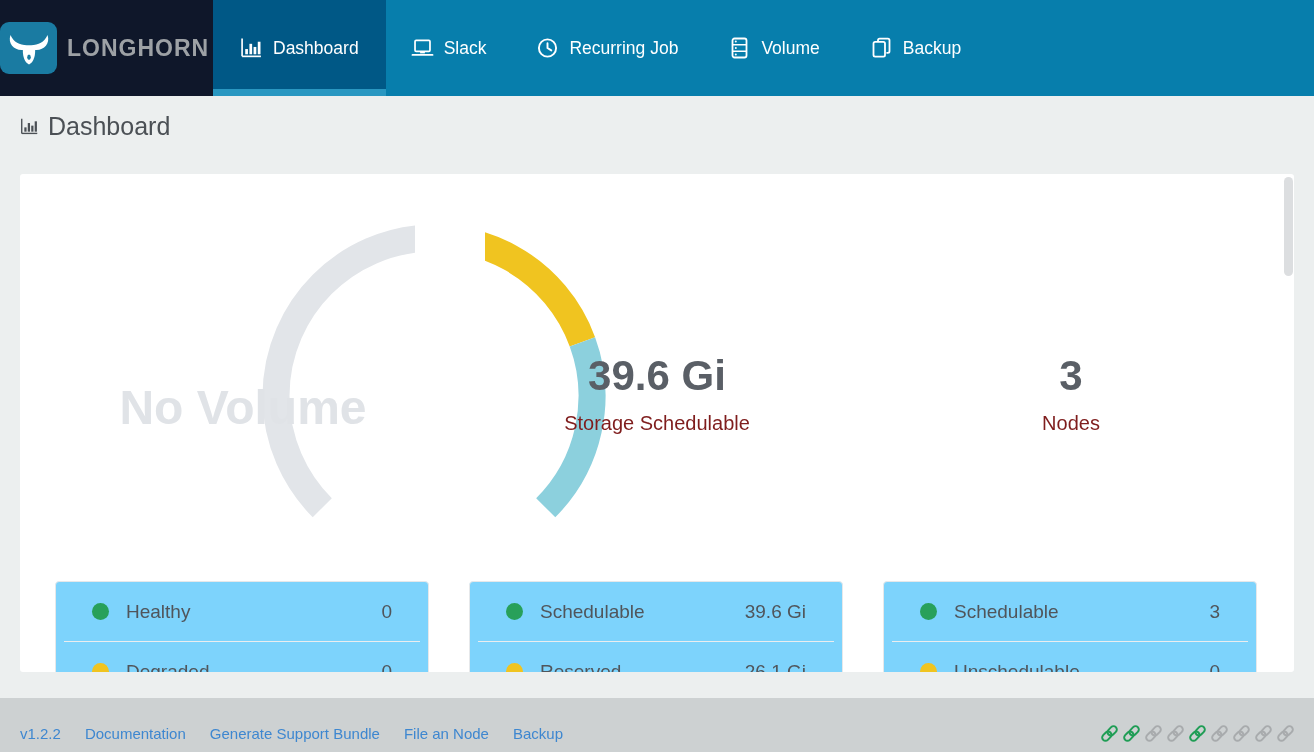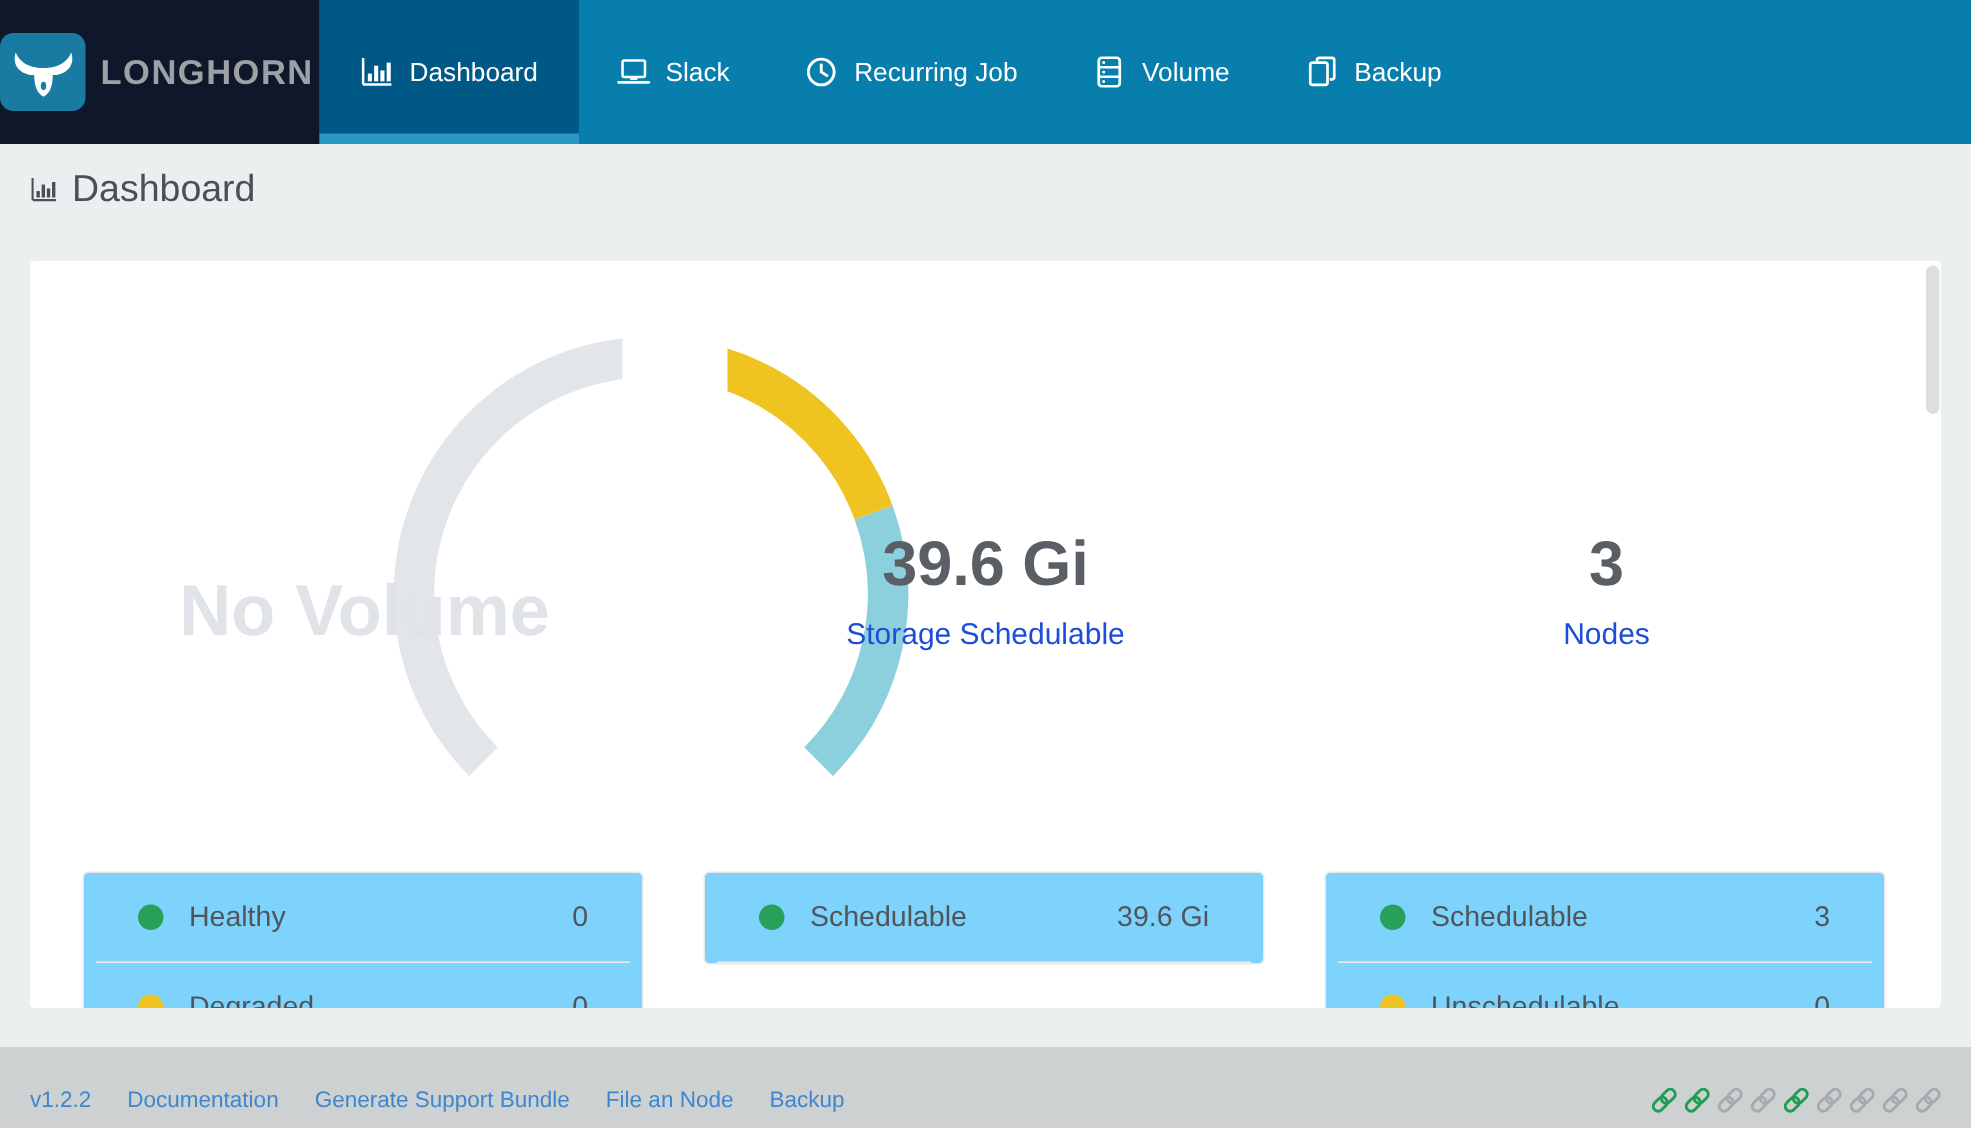--- a/index.html
+++ b/index.html
@@ -30,21 +30,21 @@
   .page-head svg { width:19px; height:19px; }
   .page-title { font-size:25px; }
 
   
   .card { position:absolute; left:20px; top:174px; width:1274px; height:498px;
     background:#ffffff; border-radius:3px; overflow:hidden; }
   .gauge-col { position:absolute; top:0; width:414px; height:498px; }
   .gauge-svg { position:absolute; left:35px; top:50px; }
   .gauge-center { position:absolute; left:0; width:414px; text-align:center; }
   .gauge-value { top:178px; font-size:42px; font-weight:bold; color:#5A5F66; }
-  .gauge-sub { top:238px; font-size:20px; color:#1d4ed8; }
+  .gauge-sub { top:238px; font-size:20px; color:#7f1d1d; }
   .gauge-empty { top:206px; font-size:48px; font-weight:bold; color:#E0E3E7; }
 
   .legend-box { position:absolute; left:19px; top:407px; width:374px;
     border:1px solid #E6E8EA; border-radius:4px; background:#7dd3fc; }
   .legend-row { display:flex; align-items:center; height:59px; padding:0 36px; }
   .legend-dot { width:17px; height:17px; border-radius:50%; margin-right:17px; flex:none; }
   .legend-label { font-size:19px; color:#50555B; }
   .legend-value { margin-left:auto; font-size:19px; color:#50555B; }
   .legend-div { border-top:1px solid #EBEDEF; margin:0 8px; }
 
@@ -206,20 +206,25 @@
     <div class="gauge-center gauge-empty"></div>
     <div class="gauge-center gauge-value">39.6 Gi</div>
     <div class="gauge-center gauge-sub">Storage Schedulable</div>
     <div class="legend-box">
   <div class="legend-row">
     <span class="legend-dot" style="background: rgb(40, 160, 90);"></span>
     <span class="legend-label">Schedulable</span>
     <span class="legend-value">39.6 Gi</span>
   </div>
 <div class="legend-div"></div>
+  <div class="legend-row">
+    <span class="legend-dot" style="background: rgb(240, 196, 32);"></span>
+    <span class="legend-label">Reserved</span>
+    <span class="legend-value">26.1 Gi</span>
+  </div>
 </div>
   </div>
 
   <div class="gauge-col" style="left: 844px;">
     <svg class="gauge-svg" width="344" height="344" viewBox="0 0 344 344">
         <path d="M -576.72 283.72 A 158 158 0 1 1 -353.28 283.72" fill="none" stroke="#28A05A" stroke-width="27"></path>
       </svg>
     <div class="gauge-center gauge-empty"></div>
     <div class="gauge-center gauge-value">3</div>
     <div class="gauge-center gauge-sub">Nodes</div>

